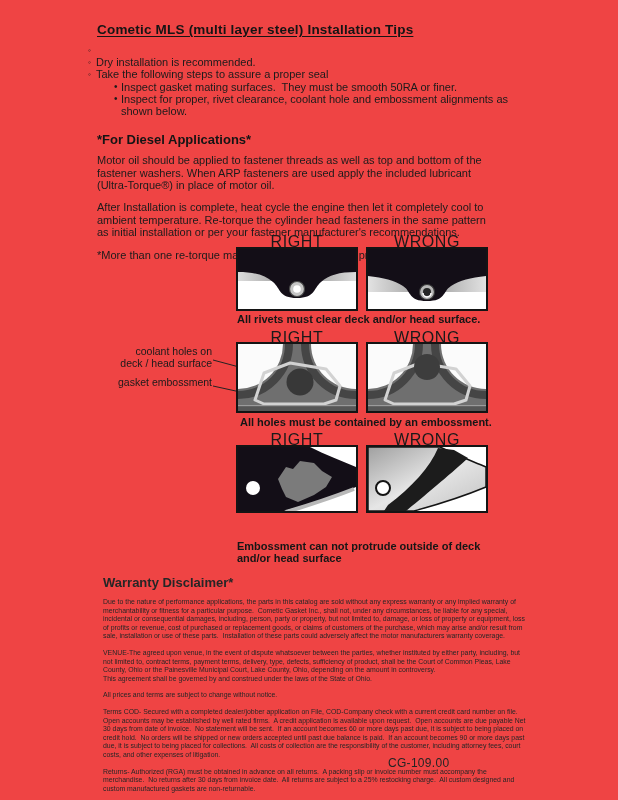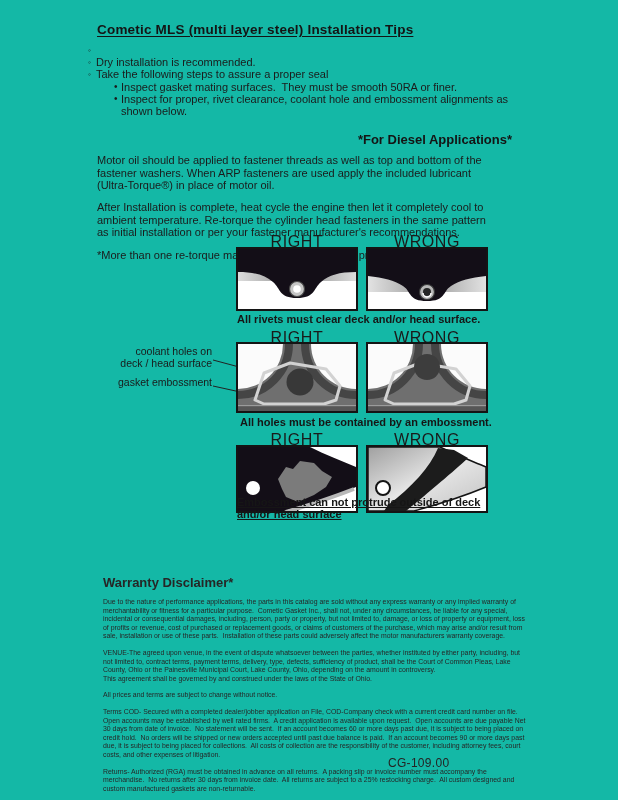--- a/index.html
+++ b/index.html
@@ -1,29 +1,29 @@
 <!DOCTYPE html>
 <html><head>
 <meta charset="utf-8">
 <style>
   html,body{margin:0;padding:0;background:#ffffff;}
-  .page{position:relative;width:618px;height:800px;background:#14b8a6;overflow:hidden;
+  .page{position:relative;width:618px;height:800px;background:#ef4444;overflow:hidden;
         font-family:"Liberation Sans","DejaVu Sans",sans-serif;color:#1b1b1b;}
 
   
   .top{position:absolute;left:97px;top:22px;width:415px;}
   .title{font-size:13.5px;font-weight:bold;letter-spacing:.2px;margin:0 0 7px 0;
          text-decoration:underline;text-underline-offset:2px;color:#141414;}
   .bullet{display:flex;font-size:11px;line-height:12.2px;white-space:pre-wrap;}
   .bullet .bm{width:8px;margin-left:-9px;font-size:8.5px;line-height:12.2px;flex:none;}
   .bullet.l2{margin-left:17px;}
   .bullet.l2 .bm{width:7px;margin-left:0;font-size:10px;}
 
   .diesel{margin-top:15px;}
-  .diesel h2{font-size:13px;font-weight:bold;margin:0 0 7px 0;color:#141414;text-align:right;}
+  .diesel h2{font-size:13px;font-weight:bold;margin:0 0 7px 0;color:#141414;}
   .diesel p{font-size:11px;line-height:12.4px;margin:0 0 10px 0;white-space:pre-wrap;width:400px;}
 
   
   .dlabels{position:absolute;left:236px;width:252px;display:flex;gap:8px;}
   .dlabels span{display:block;width:122px;text-align:center;font-size:16px;
                 letter-spacing:.6px;font-weight:500;color:#1a1a1a;}
   .dpanels{position:absolute;left:236px;display:flex;gap:8px;}
   .dpanels svg{display:block;}
   .dcaption{position:absolute;left:237px;font-size:11px;font-weight:700;color:#161616;line-height:12px;}
 
@@ -177,21 +177,21 @@
             <stop offset="1" stop-color="#c2c2c2"></stop>
         </linearGradient>
       </defs>
       <rect x="0" y="0" width="122" height="68" fill="#ffffff"></rect>
       <path d="M2,2 L74,2 C90,10 106,16 120,22 L120,42 C96,52 70,60 48,66 L2,66 Z" fill="url(#g3)" stroke="#141414" stroke-width="1.5"></path>
       <path d="M72,3 C64,22 46,42 22,60 L18,66 L40,66 C62,48 88,26 102,13 L88,5 Z" fill="#1c1c1c"></path>
       <circle cx="17" cy="43" r="7" fill="#ffffff" stroke="#141414" stroke-width="2"></circle>
       <rect x="1" y="1" width="120" height="66" fill="none" stroke="#141414" stroke-width="2"></rect>
     </svg>
   </div>
-  <div class="dcaption" style="top:496px;text-decoration:underline;">
+  <div class="dcaption" style="top:540px;">
     <div>Embossment can not protrude outside of deck</div>
     <div>and/or head surface</div>
   </div>
 
   <div class="disclaimer">
     <h3>Warranty Disclaimer*</h3>
     <p>Due to the nature of performance applications, the parts in this catalog are sold without any express warranty or any implied warranty of merchantability or fitness for a particular purpose.  Cometic Gasket Inc., shall not, under any circumstances, be liable for any special, incidental or consequential damages, including, person, party or property, but not limited to, damage, or loss of property or equipment, loss of profits or revenue, cost of purchased or replacement goods, or claims of customers of the purchase, which may arise and/or result from sale, installation or use of these parts.  Installation of these parts could adversely affect the motor manufacturers warranty coverage.</p>
     <p class="cont">VENUE-The agreed upon venue, in the event of dispute whatsoever between the parties, whether instituted by either party, including, but not limited to, contract terms, payment terms, delivery, type, defects, sufficiency of product, shall be the Court of Common Pleas, Lake County, Ohio or the Painesville Municipal Court, Lake County, Ohio, depending on the amount in controversy.</p>
     <p>This agreement shall be governed by and construed under the laws of the State of Ohio.</p>
     <p>All prices and terms are subject to change without notice.</p>

